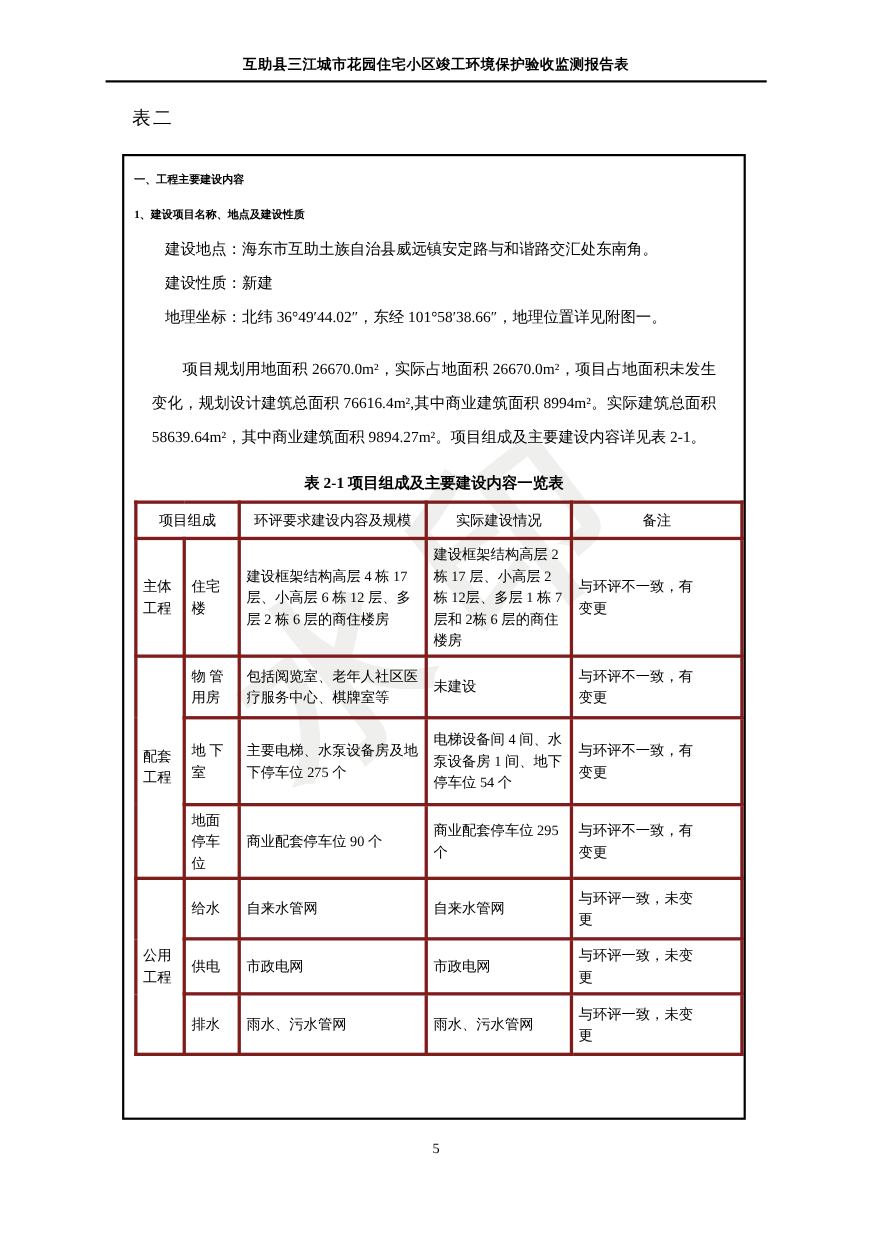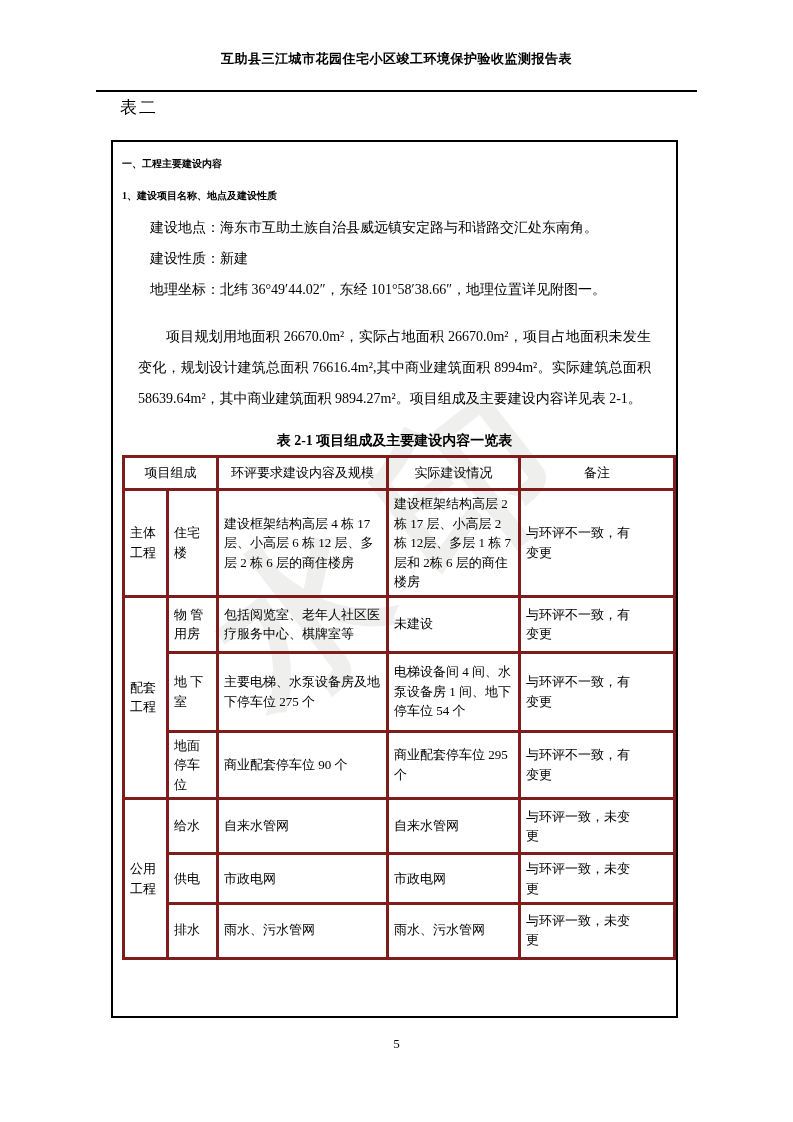--- a/index.html
+++ b/index.html
@@ -12,21 +12,21 @@
   .watermark{
     position:absolute;top:330px;left:60px;width:680px;height:420px;
     display:flex;align-items:center;justify-content:center;
     transform:rotate(-38deg);
     font-size:170px;font-weight:bold;letter-spacing:40px;
     color:#8a8878;opacity:0.13;z-index:0;pointer-events:none;white-space:nowrap;
   }
   
   .doc-header{
     position:absolute;left:96px;right:96px;top:50px;z-index:1;
-    text-align:center;border-bottom:2px solid #000;padding-bottom:22px;
+    text-align:center;border-bottom:2px solid #000;padding-bottom:5px;
     font-size:13px;font-weight:bold;letter-spacing:0.5px;
   }
   .table-label{
     position:absolute;left:120px;top:96px;z-index:1;
     font-size:17px;font-weight:normal;letter-spacing:2px;
   }
   
   .main-box{
     position:absolute;left:111px;top:140px;width:567px;height:878px;z-index:1;
     border:2px solid #000;box-sizing:border-box;
@@ -59,21 +59,21 @@
   col.c-env{width:170px;}
   col.c-actual{width:132px;}
   col.c-remark{width:155px;}
   tr.r-head{height:33px;}
   tr.r1{height:78px;}
   tr.r2{height:56px;}
   tr.r3{height:79px;}
   tr.r4{height:60px;}
   tr.r5{height:55px;}
   tr.r6{height:50px;}
-  tr.r7{height:55px;font-family:Liberation Mono, monospace;}
+  tr.r7{height:55px;}
   
   .page-number{
     position:absolute;left:0;right:0;top:1036px;text-align:center;
     font-size:13px;z-index:1;
   }
 </style>
 </head>
 <body>
 
 <div class="watermark">水印</div>

